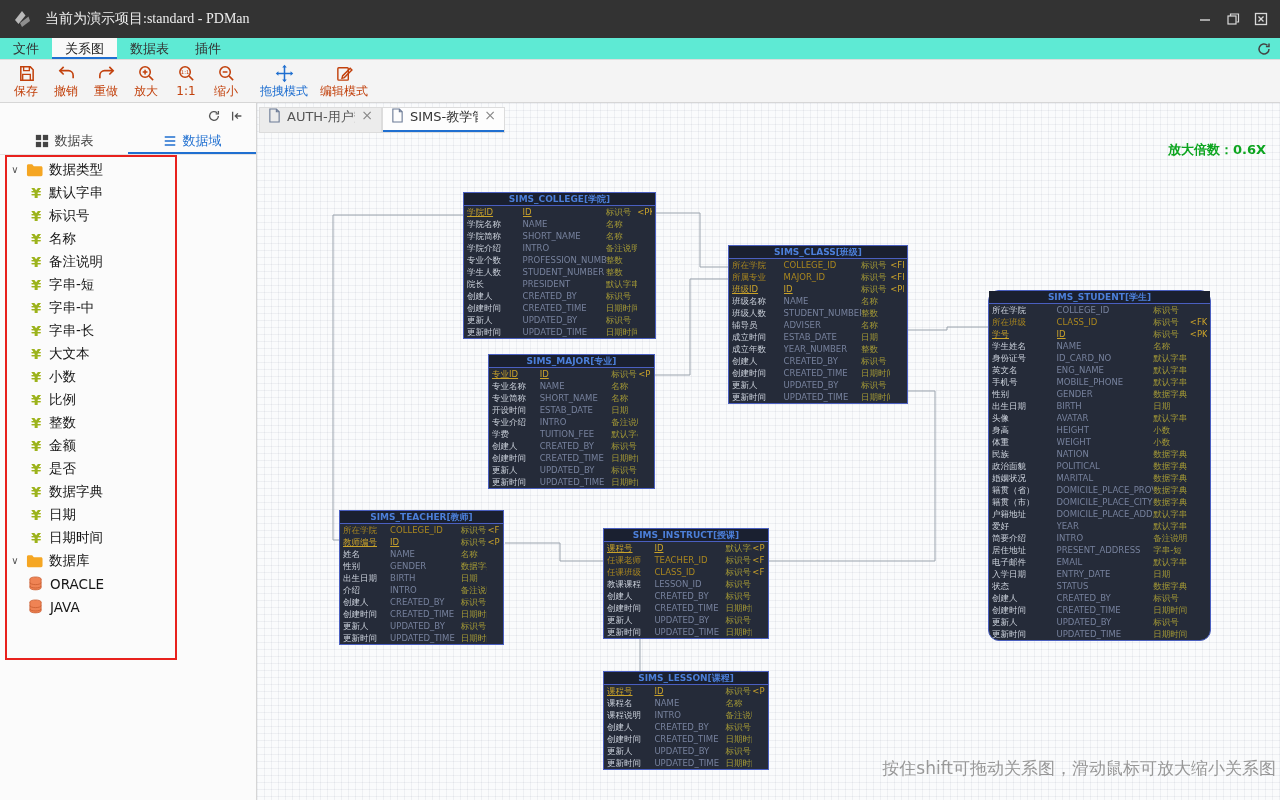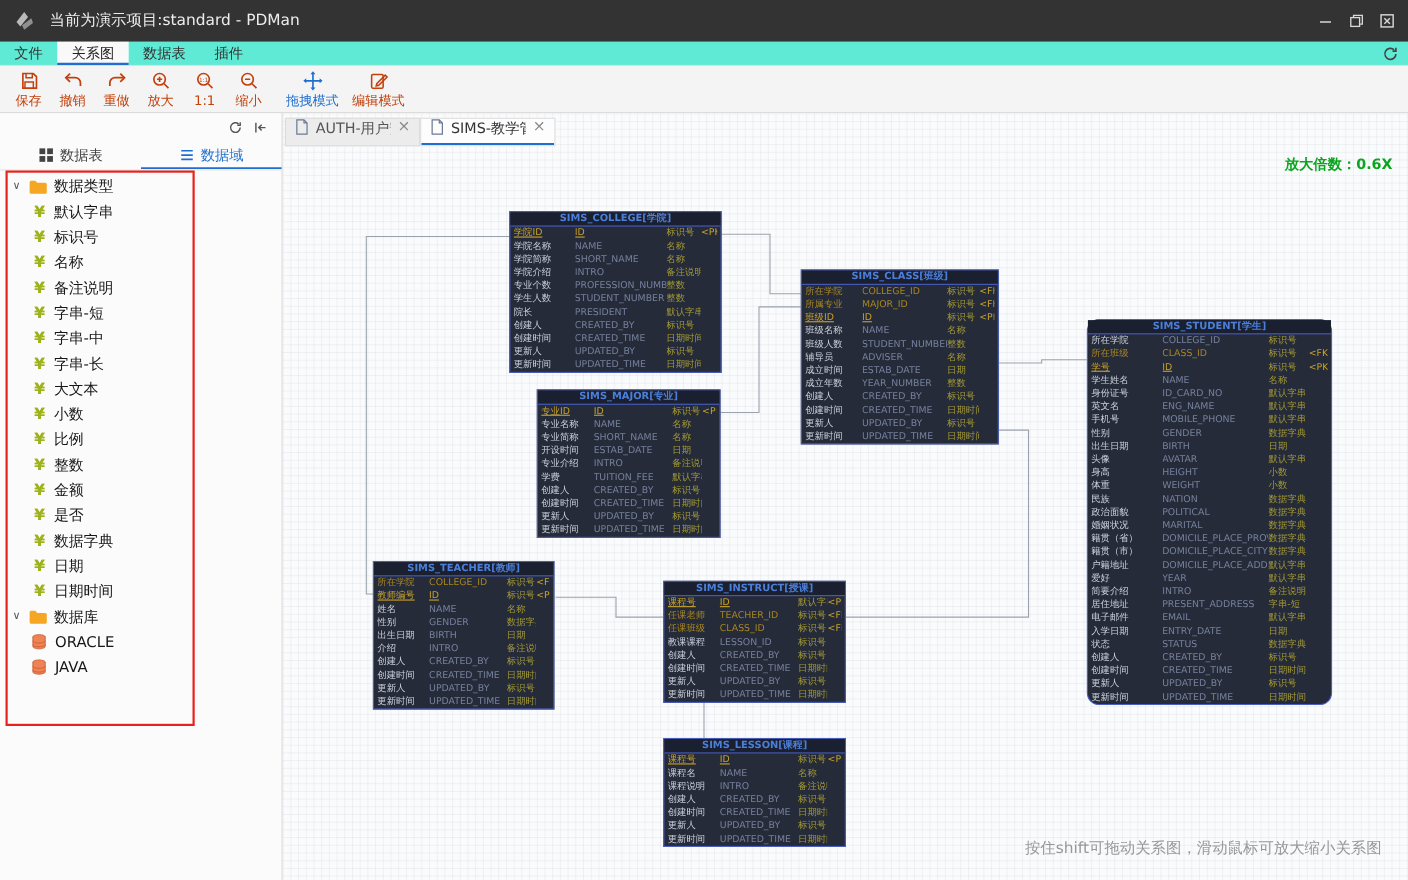--- a/index.html
+++ b/index.html
@@ -3,21 +3,21 @@
 <meta charset="utf-8">
 <style>
   * { box-sizing: border-box; margin: 0; padding: 0; }
   html,body { width:1280px; height:800px; overflow:hidden;
     font-family:"DejaVu Sans","Liberation Sans",sans-serif; background:#fff; }
 
   
   .titlebar { height:38px; background:#333333; display:flex; align-items:center; color:#e6e6e6; }
   .logo { width:20px; height:20px; margin-left:12px; display:inline-flex; }
   .logo svg { width:20px; height:20px; }
-  .title-text { margin-left:13px; font-size:14px; color:#ededed; }
+  .title-text { margin-left:13px; font-size:14px; color:#ededed;font-family:Liberation Serif, serif; }
   .win-controls { margin-left:auto; display:flex; align-items:center; gap:14px; margin-right:12px; }
   .win-controls span { width:14px; height:14px; display:inline-flex; cursor:pointer; }
   .win-controls svg { width:14px; height:14px; }
 
   
   .menubar { height:22px; background:#5eead4; border-bottom:1px solid #dddddd; display:flex; align-items:stretch; position:relative; }
   #menu-items { display:flex; }
   .menu-item { padding:0 13px; font-size:13px; display:flex; align-items:center; color:#333; cursor:pointer; }
   .menu-item.active { background:#f9f9f9; color:#222; box-shadow: inset 0 -2px 0 #1f6fd0; }
   .menu-sync { position:absolute; right:8px; top:3px; width:16px; height:16px; color:#444; cursor:pointer; }
@@ -71,21 +71,21 @@
   .diagram-tab { width:123px; height:26px; background:#ececec; border:1px solid #dcdcdc;
     display:flex; gap:6px; padding:0 8px; font-size:13px; color:#555; cursor:pointer; }
   .diagram-tab.active { background:#fdfdfd; color:#333; box-shadow: inset 0 -2px 0 #1f6fd0; }
   .page-ico { width:13px; height:15px; display:inline-flex; flex:none; }
   .page-ico svg { width:13px; height:15px; }
   .tab-label { overflow:hidden; white-space:nowrap; }
   .tab-close { margin-left:auto; color:#888; font-size:14px; line-height:14px; cursor:pointer; }
 
   .zoom-label { position:absolute; top:38px; right:14px; color:#0da520; font-size:13px;
     font-weight:bold; z-index:5; }
-  .canvas-hint { position:absolute; bottom:20px; right:24px; color:#989898; font-size:14px; z-index:5; }
+  .canvas-hint { position:absolute; bottom:20px; right:4px; color:#989898; font-size:17px; z-index:5; }
 
   
   .er-table { position:absolute; background:#252b39; border:1px solid #4a5fc0; cursor:move; }
   .er-title { height:13px; line-height:13px; background:#1a2030; color:#4c7fd9; text-align:center;
     font-size:9px; font-weight:bold; border-bottom:1px solid #4a5fc0; overflow:hidden; white-space:nowrap; }
   .er-row { display:flex; height:12px; line-height:12px; padding:0 3px; font-size:8.5px;
     white-space:nowrap; overflow:hidden; }
   .er-cn   { width:30%; color:#ccd2dc; overflow:hidden; }
   .er-en   { width:45%; color:#76819c; overflow:hidden; }
   .er-type { width:17%; color:#a59a35; overflow:hidden; }

